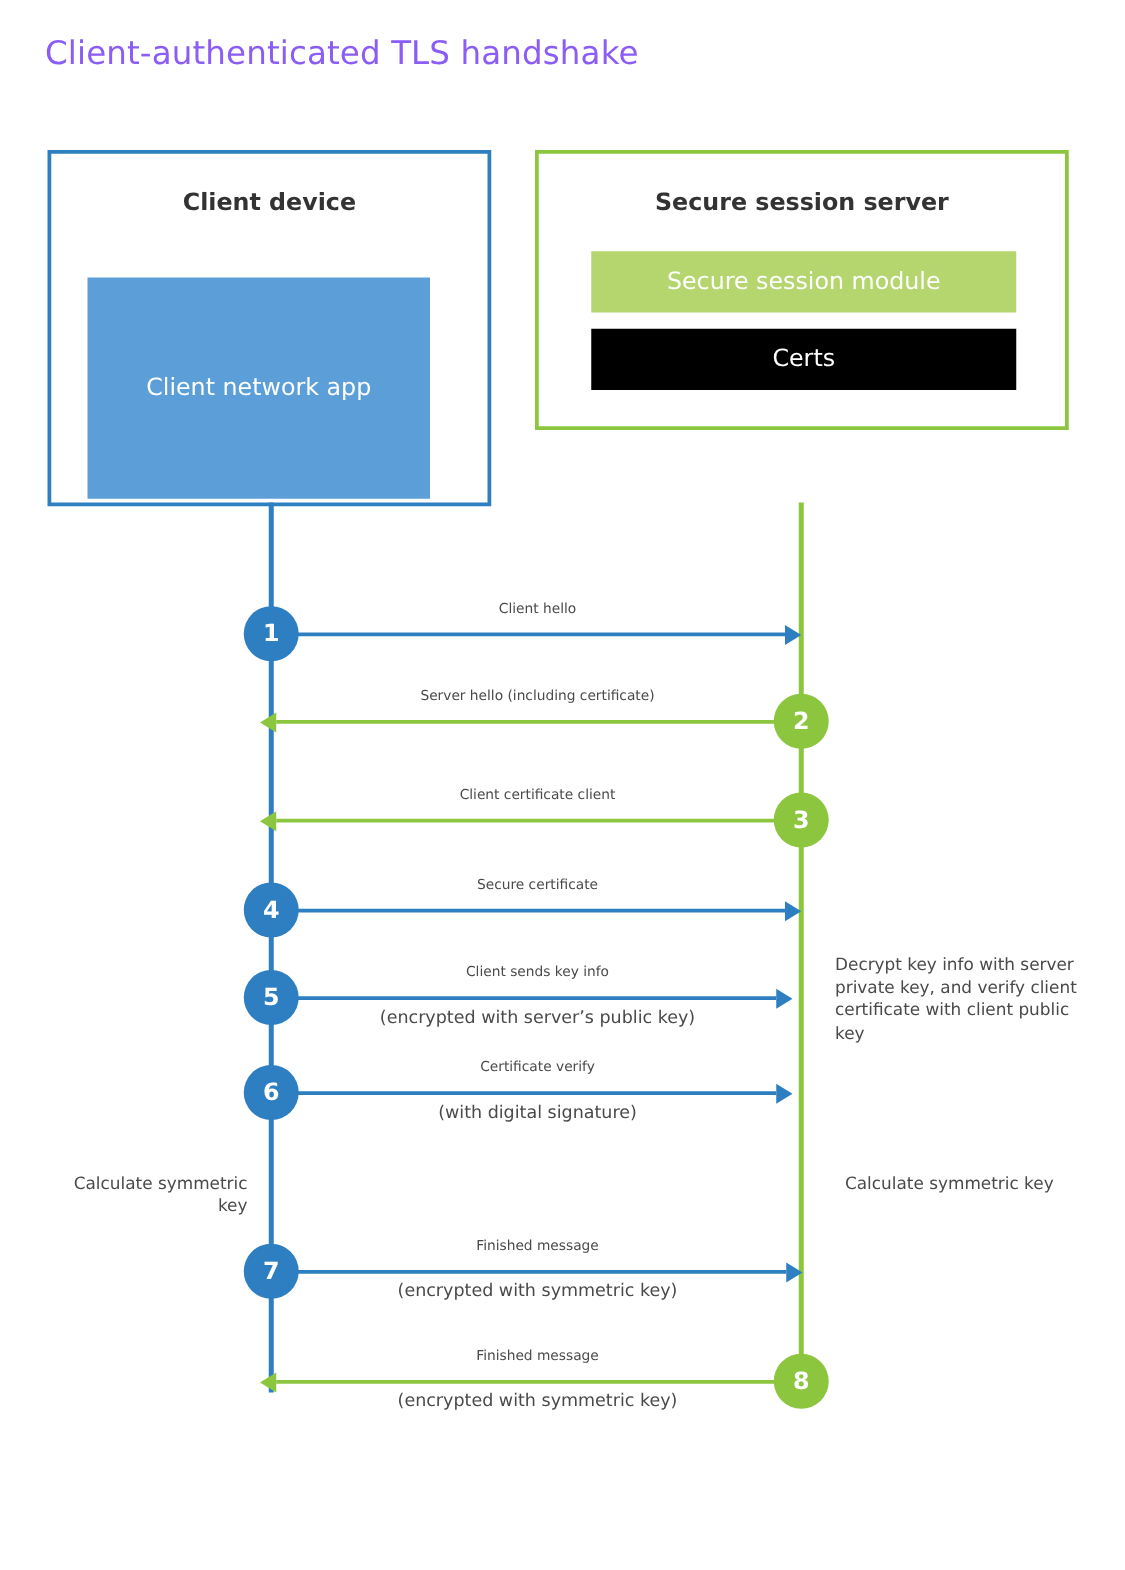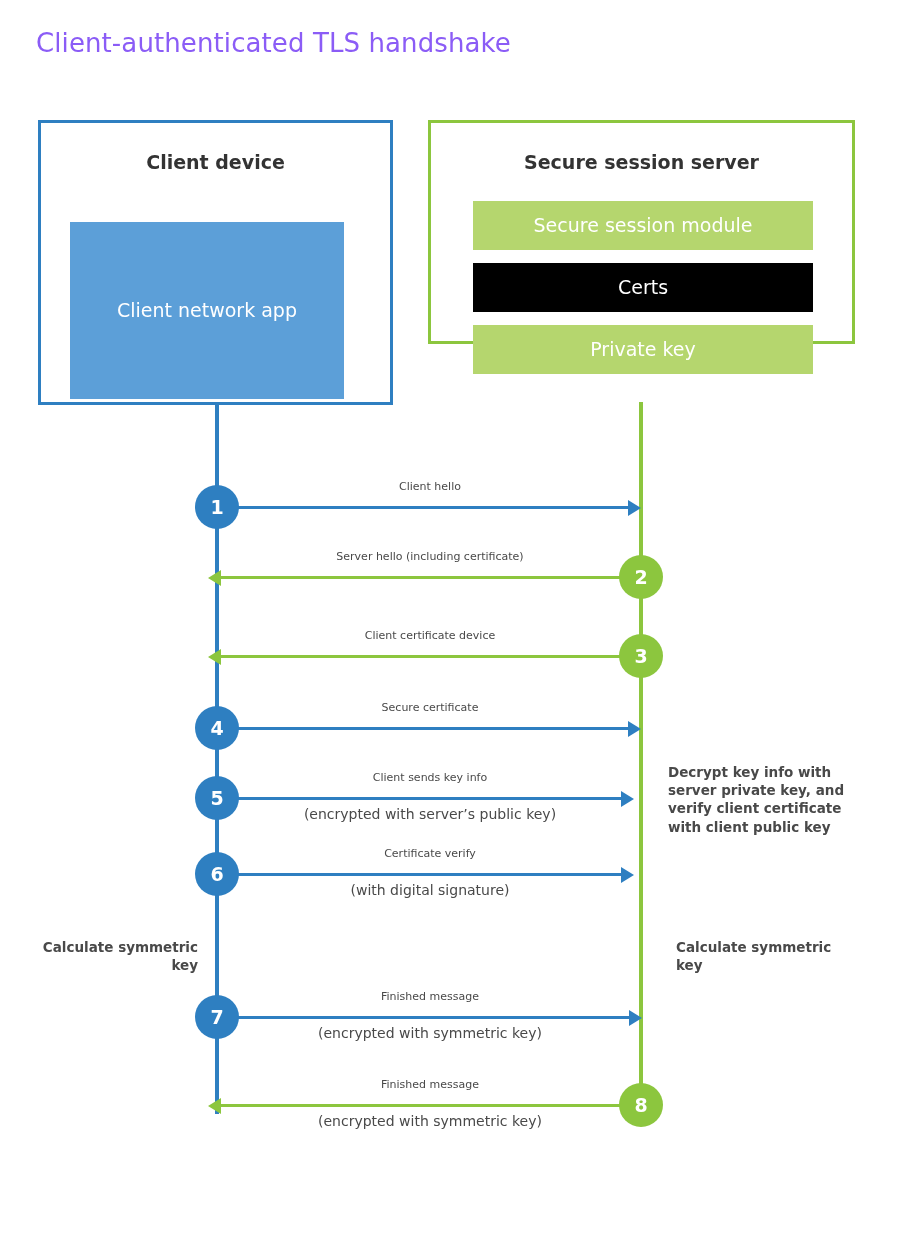--- a/index.html
+++ b/index.html
@@ -205,21 +205,20 @@
     left: 619px;
     background: #8cc63e;
   }
 
   
   .note {
     position: absolute;
     font-size: 13.5px;
     line-height: 1.35;
     color: #494949;
-    font-weight: bold;
   }
   .note.right-of-server {
     left: 668px;
     width: 200px;
     text-align: left;
   }
   .note.left-of-client {
     left: 40px;
     width: 158px;
     text-align: right;
@@ -239,21 +238,20 @@
 
   <div class="party-box client">
     <div class="party-title">Client device</div>
     <div class="inner-block client-app">Client network app</div>
   </div>
 
   <div class="party-box server">
     <div class="party-title">Secure session server</div>
     <div class="inner-block server-mod">Secure session module</div>
     <div class="inner-block server-certs">Certs</div>
-    <div class="inner-block server-key">Private key</div>
   </div>
 
   <div class="lifeline client"></div>
   <div class="lifeline server"></div>
 
   <div class="msg" style="top:507px;">
     <div class="msg-line to-server" style="width:411px;"></div>
     <div class="arrowhead right" style="left:628px;"></div>
     <div class="msg-label">Client hello</div>
     <div class="step-badge client-side">1</div>
@@ -262,21 +260,21 @@
   <div class="msg" style="top:577px;">
     <div class="msg-line to-client" style="width:400px;"></div>
     <div class="arrowhead left"></div>
     <div class="msg-label">Server hello (including certificate)</div>
     <div class="step-badge server-side">2</div>
   </div>
 
   <div class="msg" style="top:656px;">
     <div class="msg-line to-client" style="width:400px;"></div>
     <div class="arrowhead left"></div>
-    <div class="msg-label">Client certificate device</div>
+    <div class="msg-label">Client certificate client</div>
     <div class="step-badge server-side">3</div>
   </div>
 
   <div class="msg" style="top:728px;">
     <div class="msg-line to-server" style="width:411px;"></div>
     <div class="arrowhead right" style="left:628px;"></div>
     <div class="msg-label">Secure certificate</div>
     <div class="step-badge client-side">4</div>
   </div>
 

